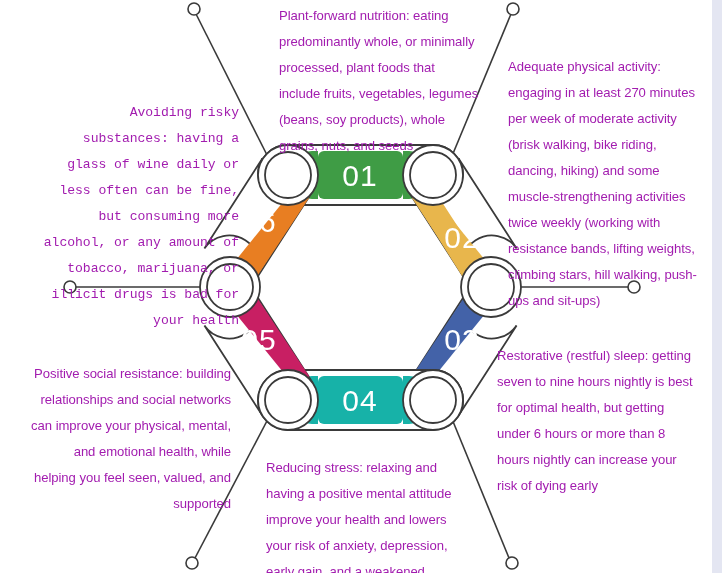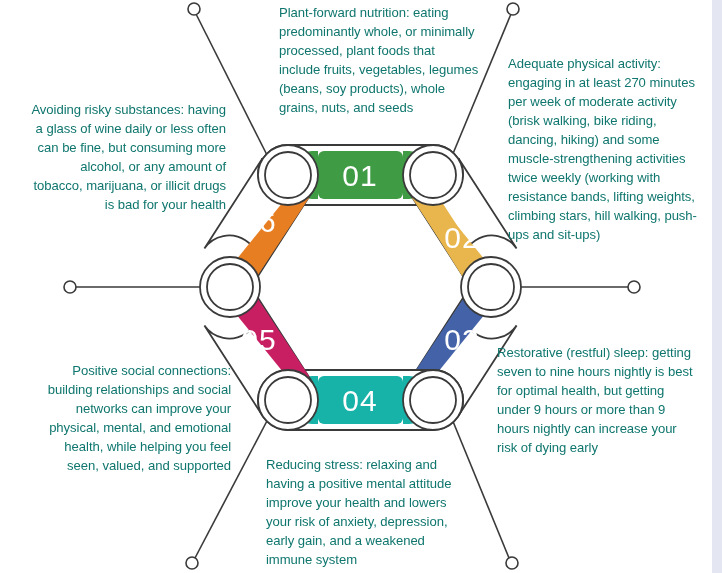--- a/index.html
+++ b/index.html
@@ -12,40 +12,40 @@
   }
   #stage{position:absolute;inset:0;width:722px;height:573px;}
   .edge-strip{
     position:absolute;top:0;right:0;width:10px;height:573px;
     background:#e4e6f2;
   }
   svg.diagram{position:absolute;top:0;left:0;width:722px;height:573px;}
   .txt{
     position:absolute;
     font-size:13.1px;
-    line-height:19px;
-    color:#0f766e;
+    line-height:26px;
+    color:#a21caf;
     letter-spacing:-0.05px;
     white-space:pre-line;
   }
   .txt.right-al{text-align:right;}
   .txt.left-al{text-align:left;}
   .num{
     font-size:30px;
     fill:#ffffff;
     font-family:"Liberation Sans", sans-serif;
     letter-spacing:1px;
   }
   
   #t01{left:279px;top:3px;width:200px;}
   #t02{left:508px;top:54px;width:198px;}
   #t03{left:497px;top:343px;width:200px;}
   #t04{left:266px;top:455px;width:198px;}
   #t05{left:31px;top:361px;width:200px;}
-  #t06{left:28px;top:100px;width:198px;}
+  #t06{left:41px;top:100px;width:198px;font-family:Liberation Mono, monospace;}
 </style>
 </head>
 <body>
 
 <div id="stage">
 
   <svg class="diagram" viewBox="0 0 722 573">
 
     <g stroke="#3a3a3a" stroke-width="1.6" fill="none">
       <line x1="196" y1="14" x2="268" y2="157"></line>
@@ -132,19 +132,19 @@
       </g>
       <g>
         <circle cx="230" cy="287" r="30" fill="#ffffff" stroke="#3a3a3a" stroke-width="1.8"></circle>
         <circle cx="230" cy="287" r="23" fill="#ffffff" stroke="#3a3a3a" stroke-width="1.8"></circle>
       </g>
     </g>
   </svg>
 
   <div class="txt left-al" id="t01">Plant-forward nutrition: eating predominantly whole, or minimally processed, plant foods that include fruits, vegetables, legumes (beans, soy products), whole grains, nuts, and seeds</div>
   <div class="txt left-al" id="t02">Adequate physical activity: engaging in at least 270 minutes per week of moderate activity (brisk walking, bike riding, dancing, hiking) and some muscle-strengthening activities twice weekly (working with resistance bands, lifting weights, climbing stars, hill walking, push-ups and sit-ups)</div>
-  <div class="txt left-al" id="t03">Restorative (restful) sleep: getting seven to nine hours nightly is best for optimal health, but getting under 9 hours or more than 9 hours nightly can increase your risk of dying early</div>
+  <div class="txt left-al" id="t03">Restorative (restful) sleep: getting seven to nine hours nightly is best for optimal health, but getting under 6 hours or more than 8 hours nightly can increase your risk of dying early</div>
   <div class="txt left-al" id="t04">Reducing stress: relaxing and having a positive mental attitude improve your health and lowers your risk of anxiety, depression, early gain, and a weakened immune system</div>
-  <div class="txt right-al" id="t05">Positive social connections: building relationships and social networks can improve your physical, mental, and emotional health, while helping you feel seen, valued, and supported</div>
+  <div class="txt right-al" id="t05">Positive social resistance: building relationships and social networks can improve your physical, mental, and emotional health, while helping you feel seen, valued, and supported</div>
   <div class="txt right-al" id="t06">Avoiding risky substances: having a glass of wine daily or less often can be fine, but consuming more alcohol, or any amount of tobacco, marijuana, or illicit drugs is bad for your health</div>
 
   <div class="edge-strip"></div>
 </div>
 
 </body></html>

